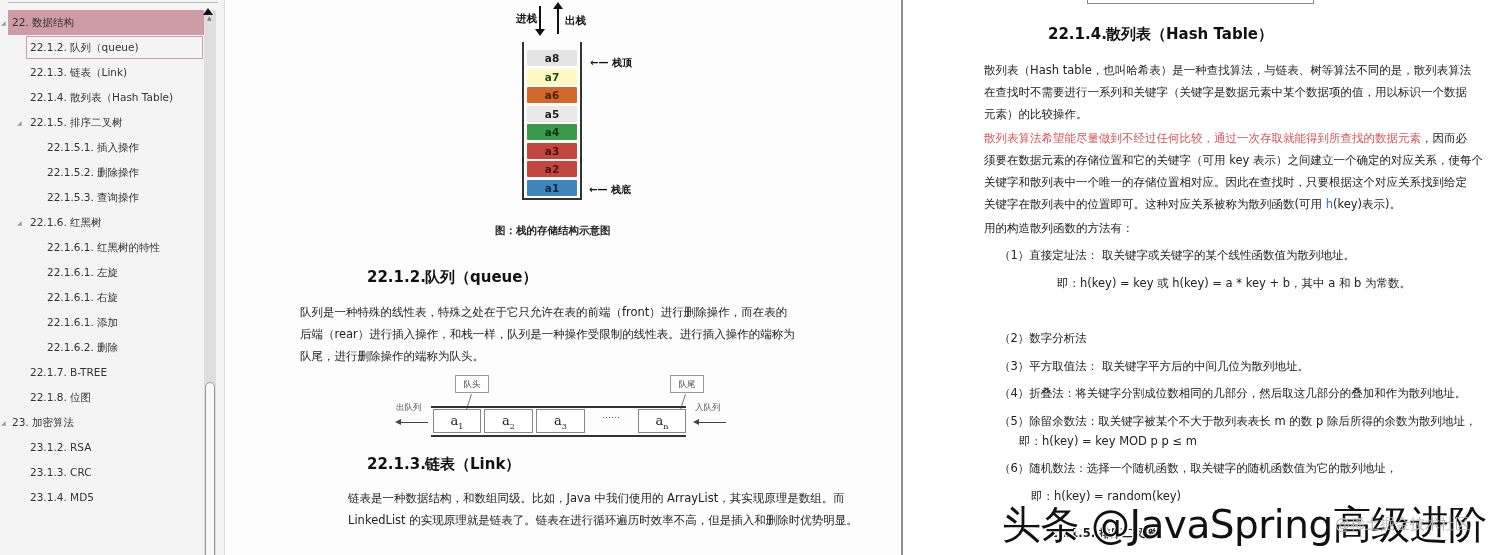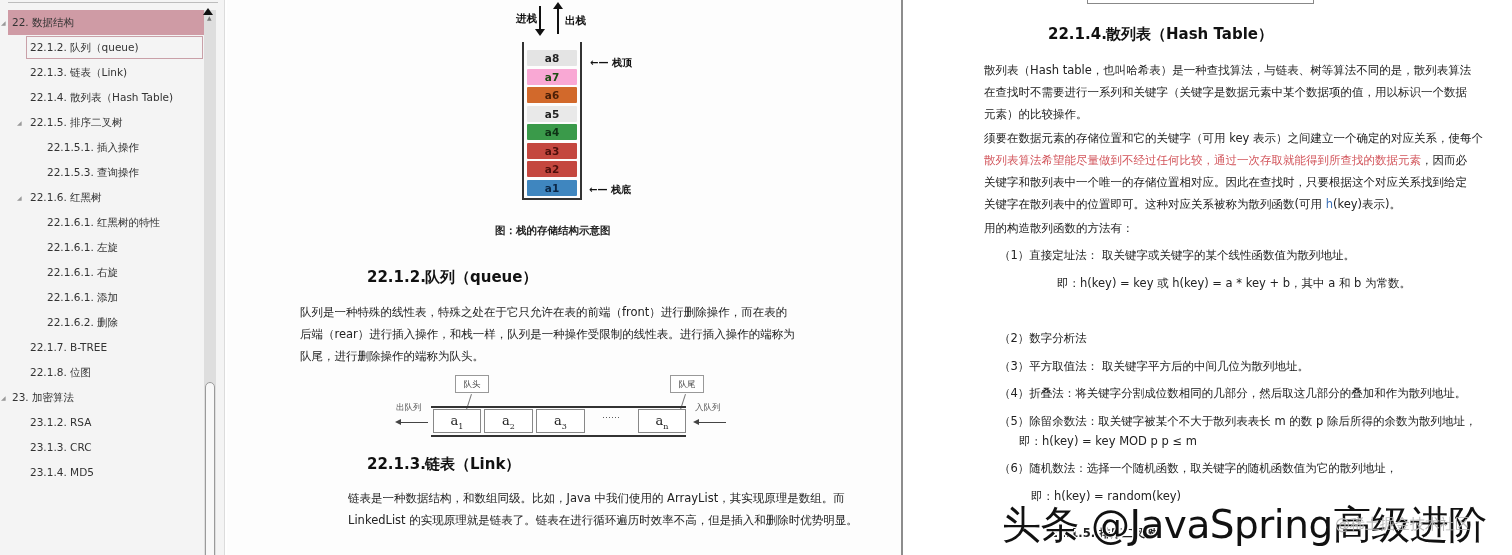--- a/index.html
+++ b/index.html
@@ -123,20 +123,21 @@
 
 <div class="sidebar">
   <div class="topline"></div>
   <div class="toc" id="toc">
       <div class="toc-item level-0 active" style="background: rgb(207, 155, 165);"><span class="toc-toggle">◢</span><span>22. 数据结构</span></div>
       <div class="toc-item level-1 selected"><span class="sel-box"></span><span>22.1.2. 队列（queue)</span></div>
       <div class="toc-item level-1"><span>22.1.3. 链表（Link)</span></div>
       <div class="toc-item level-1"><span>22.1.4. 散列表（Hash Table)</span></div>
       <div class="toc-item level-1"><span class="toc-toggle">◢</span><span>22.1.5. 排序二叉树</span></div>
       <div class="toc-item level-2"><span>22.1.5.1. 插入操作</span></div>
+      <div class="toc-item level-2"><span>22.1.5.2. 删除操作</span></div>
       <div class="toc-item level-2"><span>22.1.5.3. 查询操作</span></div>
       <div class="toc-item level-1"><span class="toc-toggle">◢</span><span>22.1.6. 红黑树</span></div>
       <div class="toc-item level-2"><span>22.1.6.1. 红黑树的特性</span></div>
       <div class="toc-item level-2"><span>22.1.6.1. 左旋</span></div>
       <div class="toc-item level-2"><span>22.1.6.1. 右旋</span></div>
       <div class="toc-item level-2"><span>22.1.6.1. 添加</span></div>
       <div class="toc-item level-2"><span>22.1.6.2. 删除</span></div>
       <div class="toc-item level-1"><span>22.1.7. B-TREE</span></div>
       <div class="toc-item level-1"><span>22.1.8. 位图</span></div>
       <div class="toc-item level-0"><span class="toc-toggle">◢</span><span>23. 加密算法</span></div>
@@ -154,21 +155,21 @@
 <div class="page-sep"></div>
 <div class="page page-right"></div>
 
 <div class="stack-fig">
   <span class="lbl" style="left:6px; top:12px;">进栈</span>
   <div class="arrow-v arrow-down" style="left:29px; top:6px; height:24px;"></div>
   <div class="arrow-v arrow-up" style="left:47px; top:8px; height:26px;"></div>
   <span class="lbl" style="left:55px; top:14px;">出栈</span>
   <div class="stack-box" id="stack-box">
       <div class="cell" style="top: 8px; background: rgb(228, 228, 228); color: rgb(34, 34, 34);">a8</div>
-      <div class="cell" style="top: 26.5px; background: #f9a8d4; color: rgb(29, 77, 18);">a7</div>
+      <div class="cell" style="top: 26.5px; background: #fef9c3; color: rgb(29, 77, 18);">a7</div>
       <div class="cell" style="top: 45px; background: rgb(210, 105, 43); color: rgb(74, 30, 7);">a6</div>
       <div class="cell" style="top: 63.5px; background: rgb(233, 233, 233); color: rgb(34, 34, 34);">a5</div>
       <div class="cell" style="top: 82px; background: rgb(58, 154, 74); color: rgb(14, 51, 21);">a4</div>
       <div class="cell" style="top: 100.5px; background: rgb(196, 71, 63); color: rgb(77, 15, 12);">a3</div>
       <div class="cell" style="top: 119px; background: rgb(196, 71, 63); color: rgb(77, 15, 12);">a2</div>
       <div class="cell" style="top: 137.5px; background: rgb(63, 134, 191); color: rgb(11, 39, 70);">a1</div>
     </div>
   <span class="pointer" style="left:80px; top:56px;">←— <span>栈顶</span></span>
   <span class="pointer" style="left:79px; top:183px;">←— <span>栈底</span></span>
 </div>
@@ -215,22 +216,22 @@
   <span class="num">22.1.4.</span><span>散列表（Hash Table）</span>
 </div>
 
 <div class="para" style="left:984px; top:59px; width:528px;">
   <div>散列表（Hash table，也叫哈希表）是一种查找算法，与链表、树等算法不同的是，散列表算法</div>
   <div>在查找时不需要进行一系列和关键字（关键字是数据元素中某个数据项的值，用以标识一个数据</div>
   <div>元素）的比较操作。</div>
 </div>
 
 <div class="para" style="left:984px; top:127px; width:528px;">
+  <div><span class="red">散列表算法希望能尽量做到不经过任何比较，通过一次存取就能得到所查找的数据元素</span><span>，因而必</span></div>
   <div>须要在数据元素的存储位置和它的关键字（可用 key 表示）之间建立一个确定的对应关系，使每个</div>
-  <div><span class="red">散列表算法希望能尽量做到不经过任何比较，通过一次存取就能得到所查找的数据元素</span><span>，因而必</span></div>
   <div>关键字和散列表中一个唯一的存储位置相对应。因此在查找时，只要根据这个对应关系找到给定</div>
   <div><span>关键字在散列表中的位置即可。这种对应关系被称为散列函数(可用 </span><span class="blue">h</span><span>(key)表示)。</span></div>
 </div>
 
 <div class="para" style="left:984px; top:217px;">用的构造散列函数的方法有：</div>
 
 <div class="para" style="left:999px; top:244px; white-space:nowrap;">（1）直接定址法： 取关键字或关键字的某个线性函数值为散列地址。</div>
 <div class="para" style="left:1057px; top:272px; white-space:nowrap;">即：h(key) = key   或 h(key) = a * key + b，其中 a 和 b 为常数。</div>
 <div class="para" style="left:999px; top:327px; white-space:nowrap;">（2）数字分析法</div>
 <div class="para" style="left:999px; top:355px; white-space:nowrap;">（3）平方取值法： 取关键字平方后的中间几位为散列地址。</div>

